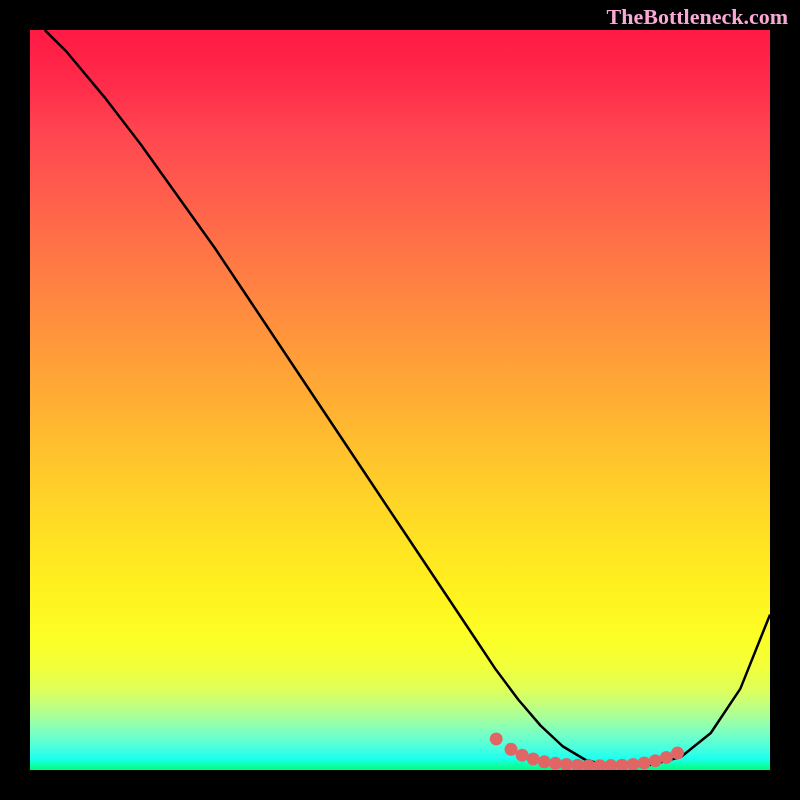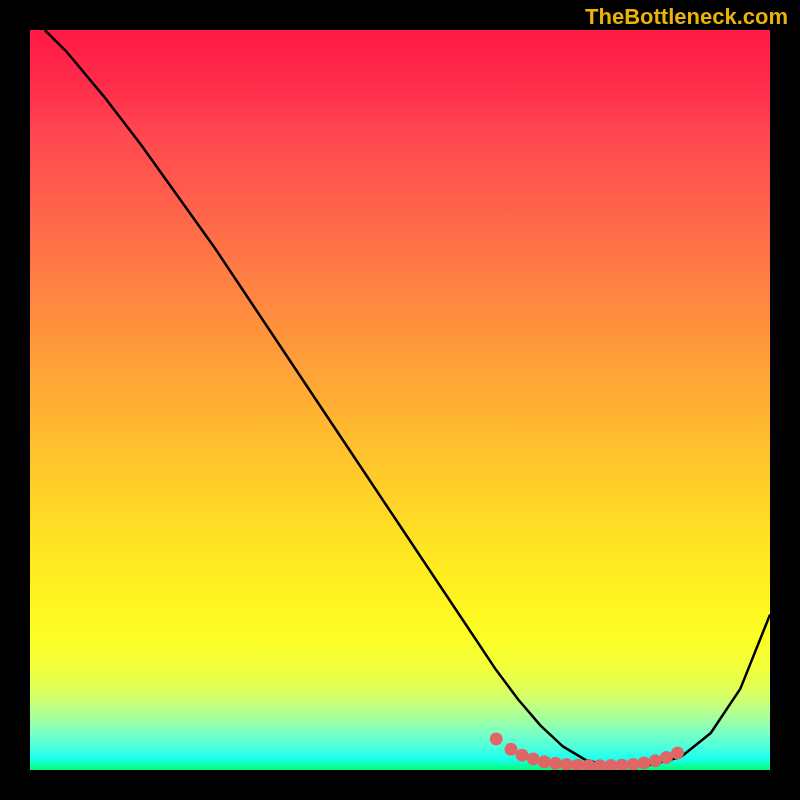--- a/index.html
+++ b/index.html
@@ -8,24 +8,25 @@
     height: 800px;
     background: #000;
     position: relative;
     font-family: Arial, sans-serif;
     overflow: hidden;
   }
   .watermark {
     position: absolute;
     top: 4px;
     right: 12px;
-    color: #eab308;
+    color: #f9a8d4;
     font-size: 22px;
     font-weight: bold;
     z-index: 10;
+    font-family: Liberation Serif, serif;
   }
   .plot-area {
     position: absolute;
     top: 30px;
     left: 30px;
     width: 740px;
     height: 740px;
     overflow: hidden;
   }
   .gradient-bg {

